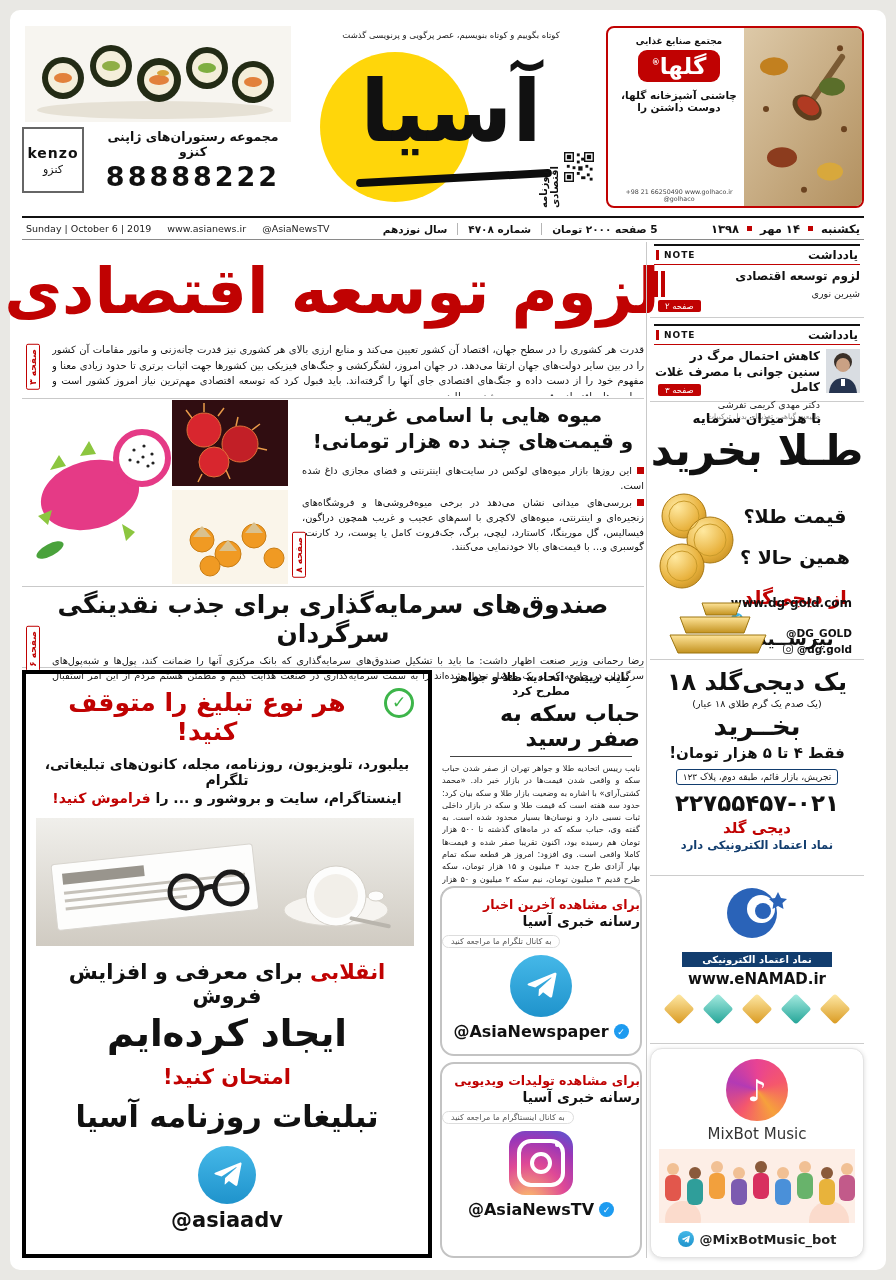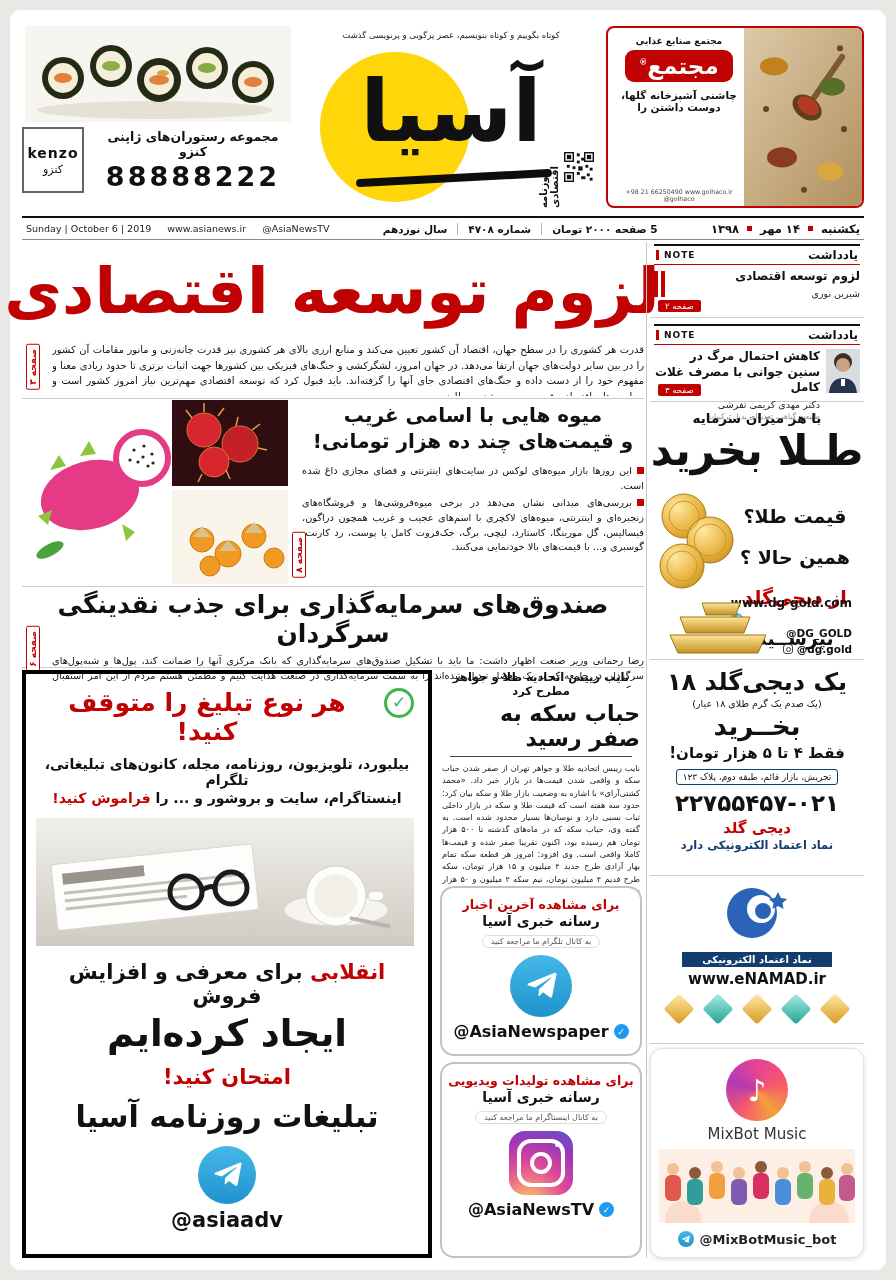--- a/index.html
+++ b/index.html
@@ -126,21 +126,21 @@
 .sa-tg{width:58px;height:58px;margin:12px auto 0}
 .sa-handle{font-size:21px;font-weight:bold;direction:ltr;margin-top:4px}
 svg.plane{fill:#fff}
 
 .coin{position:absolute;left:430px;top:660px;width:202px;height:210px;direction:rtl;padding:0 2px}
 .coin-kicker{text-align:center;font-size:11.5px;font-weight:bold}
 .coin-hl{text-align:right;font-size:22px;font-weight:bold;margin-top:3px}
 .coin-div{height:1px;background:#444;margin:5px 8px}
 .coin-body{font-size:8.2px;line-height:1.5;text-align:justify;overflow:hidden;height:148px;color:#222}
 
-.scard{position:absolute;left:430px;width:202px;border:2px solid #c3c3c3;border-radius:14px;text-align:center;padding-top:9px;background:#fff}
+.scard{position:absolute;left:430px;width:202px;border:2px solid #c3c3c3;border-radius:14px;padding-top:9px;background:#fff}
 .sc-l1{font-size:12.5px;font-weight:bold;color:#c00202;direction:rtl}
 .sc-l2{font-size:14px;font-weight:bold;direction:rtl;margin-top:1px}
 .sc-l3{font-size:8px;color:#555;border:1px solid #ddd;border-radius:8px;display:inline-block;padding:1px 8px;margin-top:3px;direction:rtl}
 .sc-logo{margin:7px auto 0}
 .sc-handle{display:flex;justify-content:center;align-items:center;gap:5px;font-size:16px;font-weight:bold;margin-top:5px;direction:ltr}
 .verified{width:15px;height:15px;background:#1d9bf0;color:#fff;border-radius:50%;font-size:9px;display:inline-flex;align-items:center;justify-content:center}
 .verified::after{content:"✓"}
 .ig-logo{width:64px;height:64px;border-radius:16px;background:radial-gradient(circle at 30% 110%,#fdc468 0%,#df4996 45%,#9b36b7 75%,#515bd4 100%);position:relative}
 .ig-frame{position:absolute;inset:8px;border:4px solid #fff;border-radius:14px}
 .ig-lens{position:absolute;left:50%;top:50%;width:22px;height:22px;margin:-11px;border:4px solid #fff;border-radius:50%}
@@ -256,21 +256,21 @@
       <ellipse cx="88" cy="58" rx="13" ry="9" fill="#5a6e2a"></ellipse>
       <ellipse cx="38" cy="128" rx="15" ry="10" fill="#8c3c1e"></ellipse>
       <ellipse cx="86" cy="142" rx="13" ry="9" fill="#d8a83c"></ellipse>
       <circle cx="22" cy="80" r="3" fill="#6b4320"></circle>
         <circle cx="100" cy="100" r="3" fill="#6b4320"></circle>
         <circle cx="60" cy="160" r="3" fill="#6b4320"></circle>
         <circle cx="96" cy="20" r="3" fill="#6b4320"></circle>
     </svg>
     <div class="golha-body rtl">
       <div class="golha-company">مجتمع صنایع غذایی</div>
-      <div class="golha-brand"><span>مجتمع</span><sup>®</sup></div>
+      <div class="golha-brand"><span>گلها</span><sup>®</sup></div>
       <div class="golha-slogan">چاشنی آشپزخانه گلها،</div>
       <div class="golha-slogan2">دوست داشتن را</div>
       <div class="golha-contacts" dir="ltr">+98 21 66250490   www.golhaco.ir   @golhaco</div>
     </div>
   </div>
 
   <div class="abs dateline">
     <div class="dl-left">
       <span>Sunday | October 6 | 2019</span>
       <span>www.asianews.ir</span>

